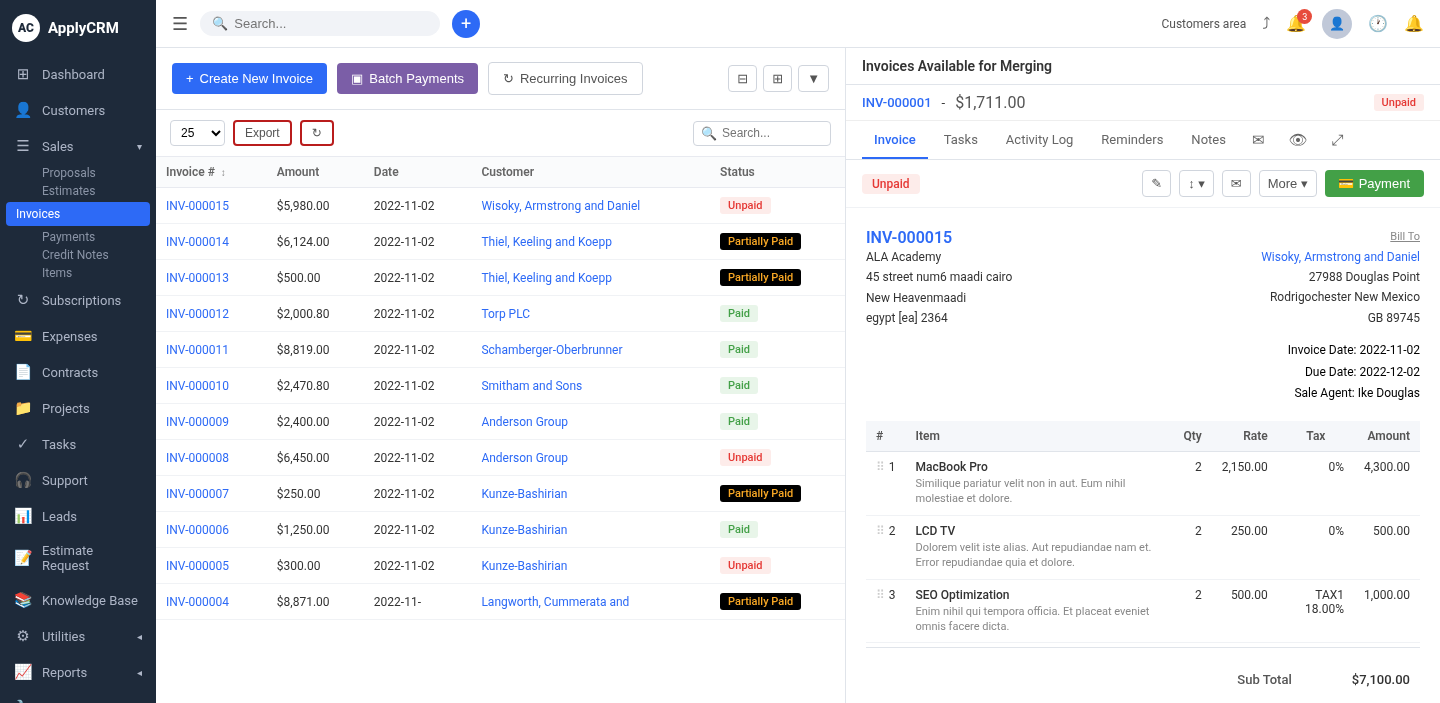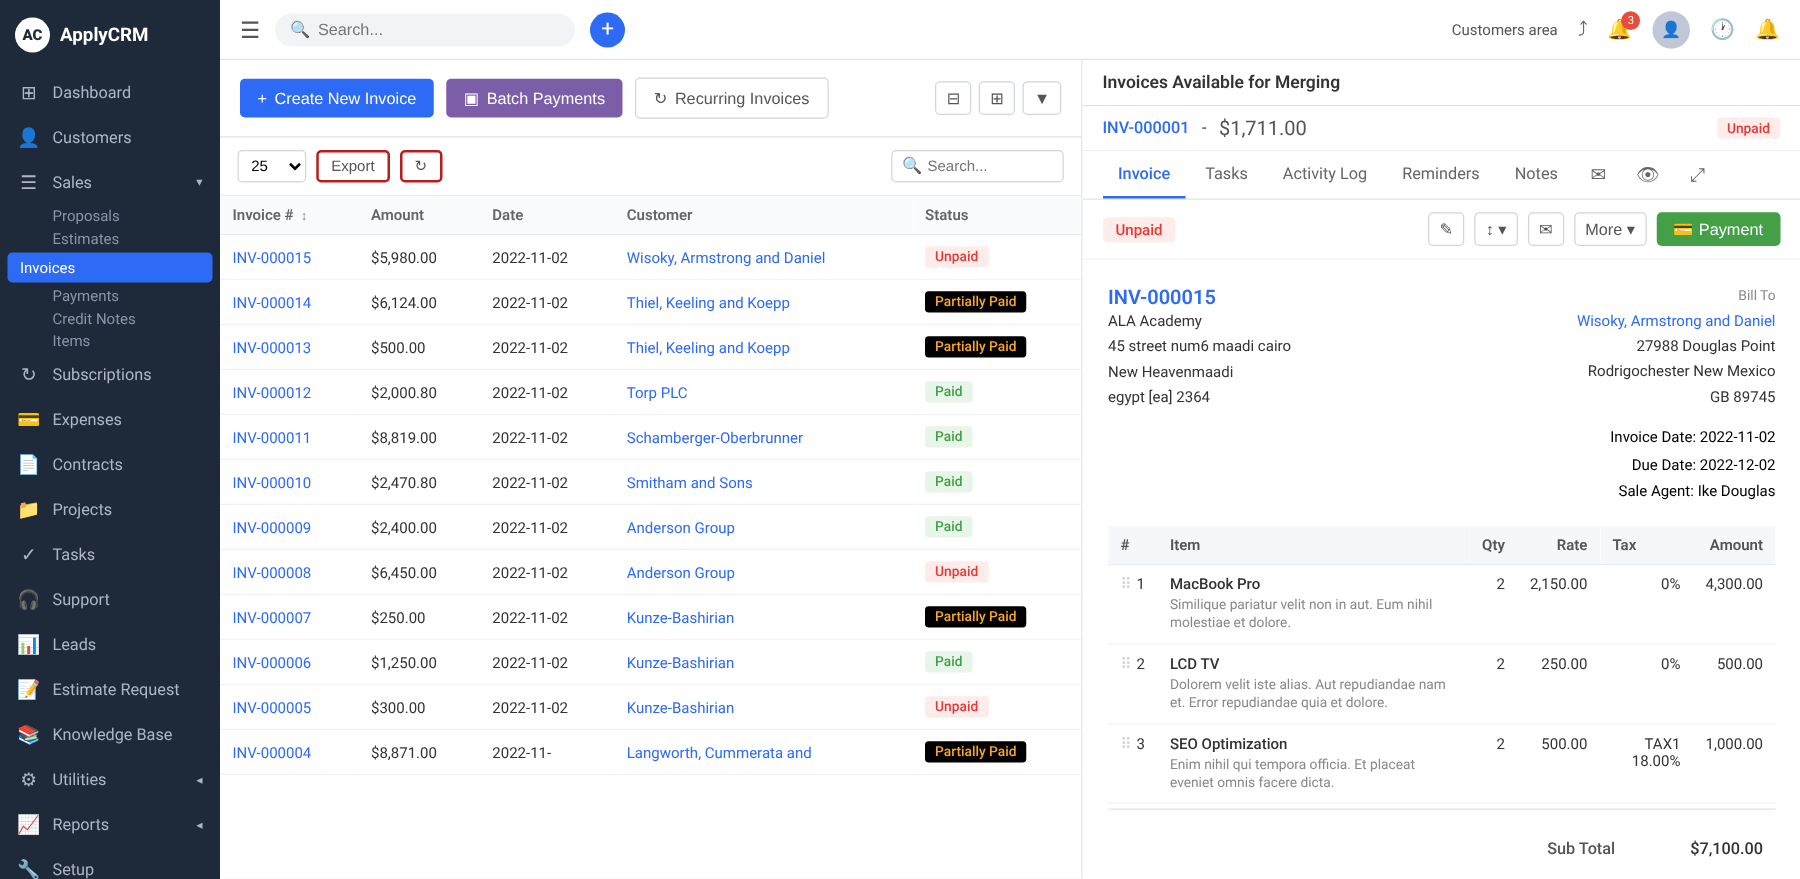--- a/index.html
+++ b/index.html
@@ -1,19 +1,19 @@
 <!DOCTYPE html>
 <html><head>
   <meta charset="utf-8">
   <style>
     * { box-sizing: border-box; margin: 0; padding: 0; }
     body { font-family: -apple-system, BlinkMacSystemFont, 'Segoe UI', Roboto, sans-serif; font-size: 13px; background: #f5f7fa; color: #333; display: flex; height: 100vh; overflow: hidden; }
 
     
-    #sidebar { width: 176px; background: #1e2a3a; color: #cdd4e0; display: flex; flex-direction: column; flex-shrink: 0; overflow-y: auto; }
+    #sidebar { width: 156px; background: #1e2a3a; color: #cdd4e0; display: flex; flex-direction: column; flex-shrink: 0; overflow-y: auto; }
     #sidebar-logo { display: flex; align-items: center; gap: 8px; padding: 14px 12px; color: #fff; font-weight: 700; font-size: 15px; }
     #sidebar-logo .logo-icon { width: 28px; height: 28px; background: #fff; border-radius: 50%; display: flex; align-items: center; justify-content: center; color: #1e2a3a; font-weight: 900; font-size: 12px; }
     .nav-item { display: flex; align-items: center; gap: 10px; padding: 9px 14px; cursor: pointer; font-size: 13px; color: #adb5c6; transition: background 0.15s; }
     .nav-item .nav-icon { font-size: 15px; width: 18px; text-align: center; }
     .nav-sub { padding-left: 42px; padding-top: 2px; padding-bottom: 2px; font-size: 12px; color: #8a94a6; cursor: pointer; }
     .nav-sub.active-sub { color: #4d9fff; }
     .nav-item .chevron { margin-left: auto; font-size: 10px; }
 
     
     #main { flex: 1; display: flex; flex-direction: column; overflow: hidden; }
@@ -400,42 +400,42 @@
               <div class="inv-number">INV-000015</div>
               <div class="inv-from">
                 <div>ALA Academy</div>
                 <div>45 street num6 maadi cairo</div>
                 <div>New Heavenmaadi</div>
                 <div>egypt [ea] 2364</div>
               </div>
             </div>
             <div>
               <div class="inv-to">
-                <div style="color:#888;font-size:11px;">Bill To</div>
+                <div style="color:#888;font-size:11px;text-decoration:underline;">Bill To</div>
                 <div class="to-name">Wisoky, Armstrong and Daniel</div>
                 <div>27988 Douglas Point</div>
                 <div>Rodrigochester New Mexico</div>
                 <div>GB 89745</div>
               </div>
               <div class="inv-dates">
                 <div><span>Invoice Date:</span> <span>2022-11-02</span></div>
                 <div><span>Due Date:</span> <span>2022-12-02</span></div>
                 <div><span>Sale Agent:</span> <span>Ike Douglas</span></div>
               </div>
             </div>
           </div>
 
           <table class="items-table">
             <thead>
               <tr>
                 <th>#</th>
                 <th>Item</th>
                 <th style="text-align:right;">Qty</th>
                 <th style="text-align:right;">Rate</th>
-                <th style="text-align:left;">Tax</th>
+                <th style="text-align:center;">Tax</th>
                 <th style="text-align:right;">Amount</th>
               </tr>
             </thead>
             <tbody id="items-tbody">
                 <tr>
       <td><span class="drag-handle">⠿</span>1</td>
       <td>
         <div class="item-name">MacBook Pro</div>
         <div class="item-desc">Similique pariatur velit non in aut. Eum nihil molestiae et dolore.</div>
       </td>

